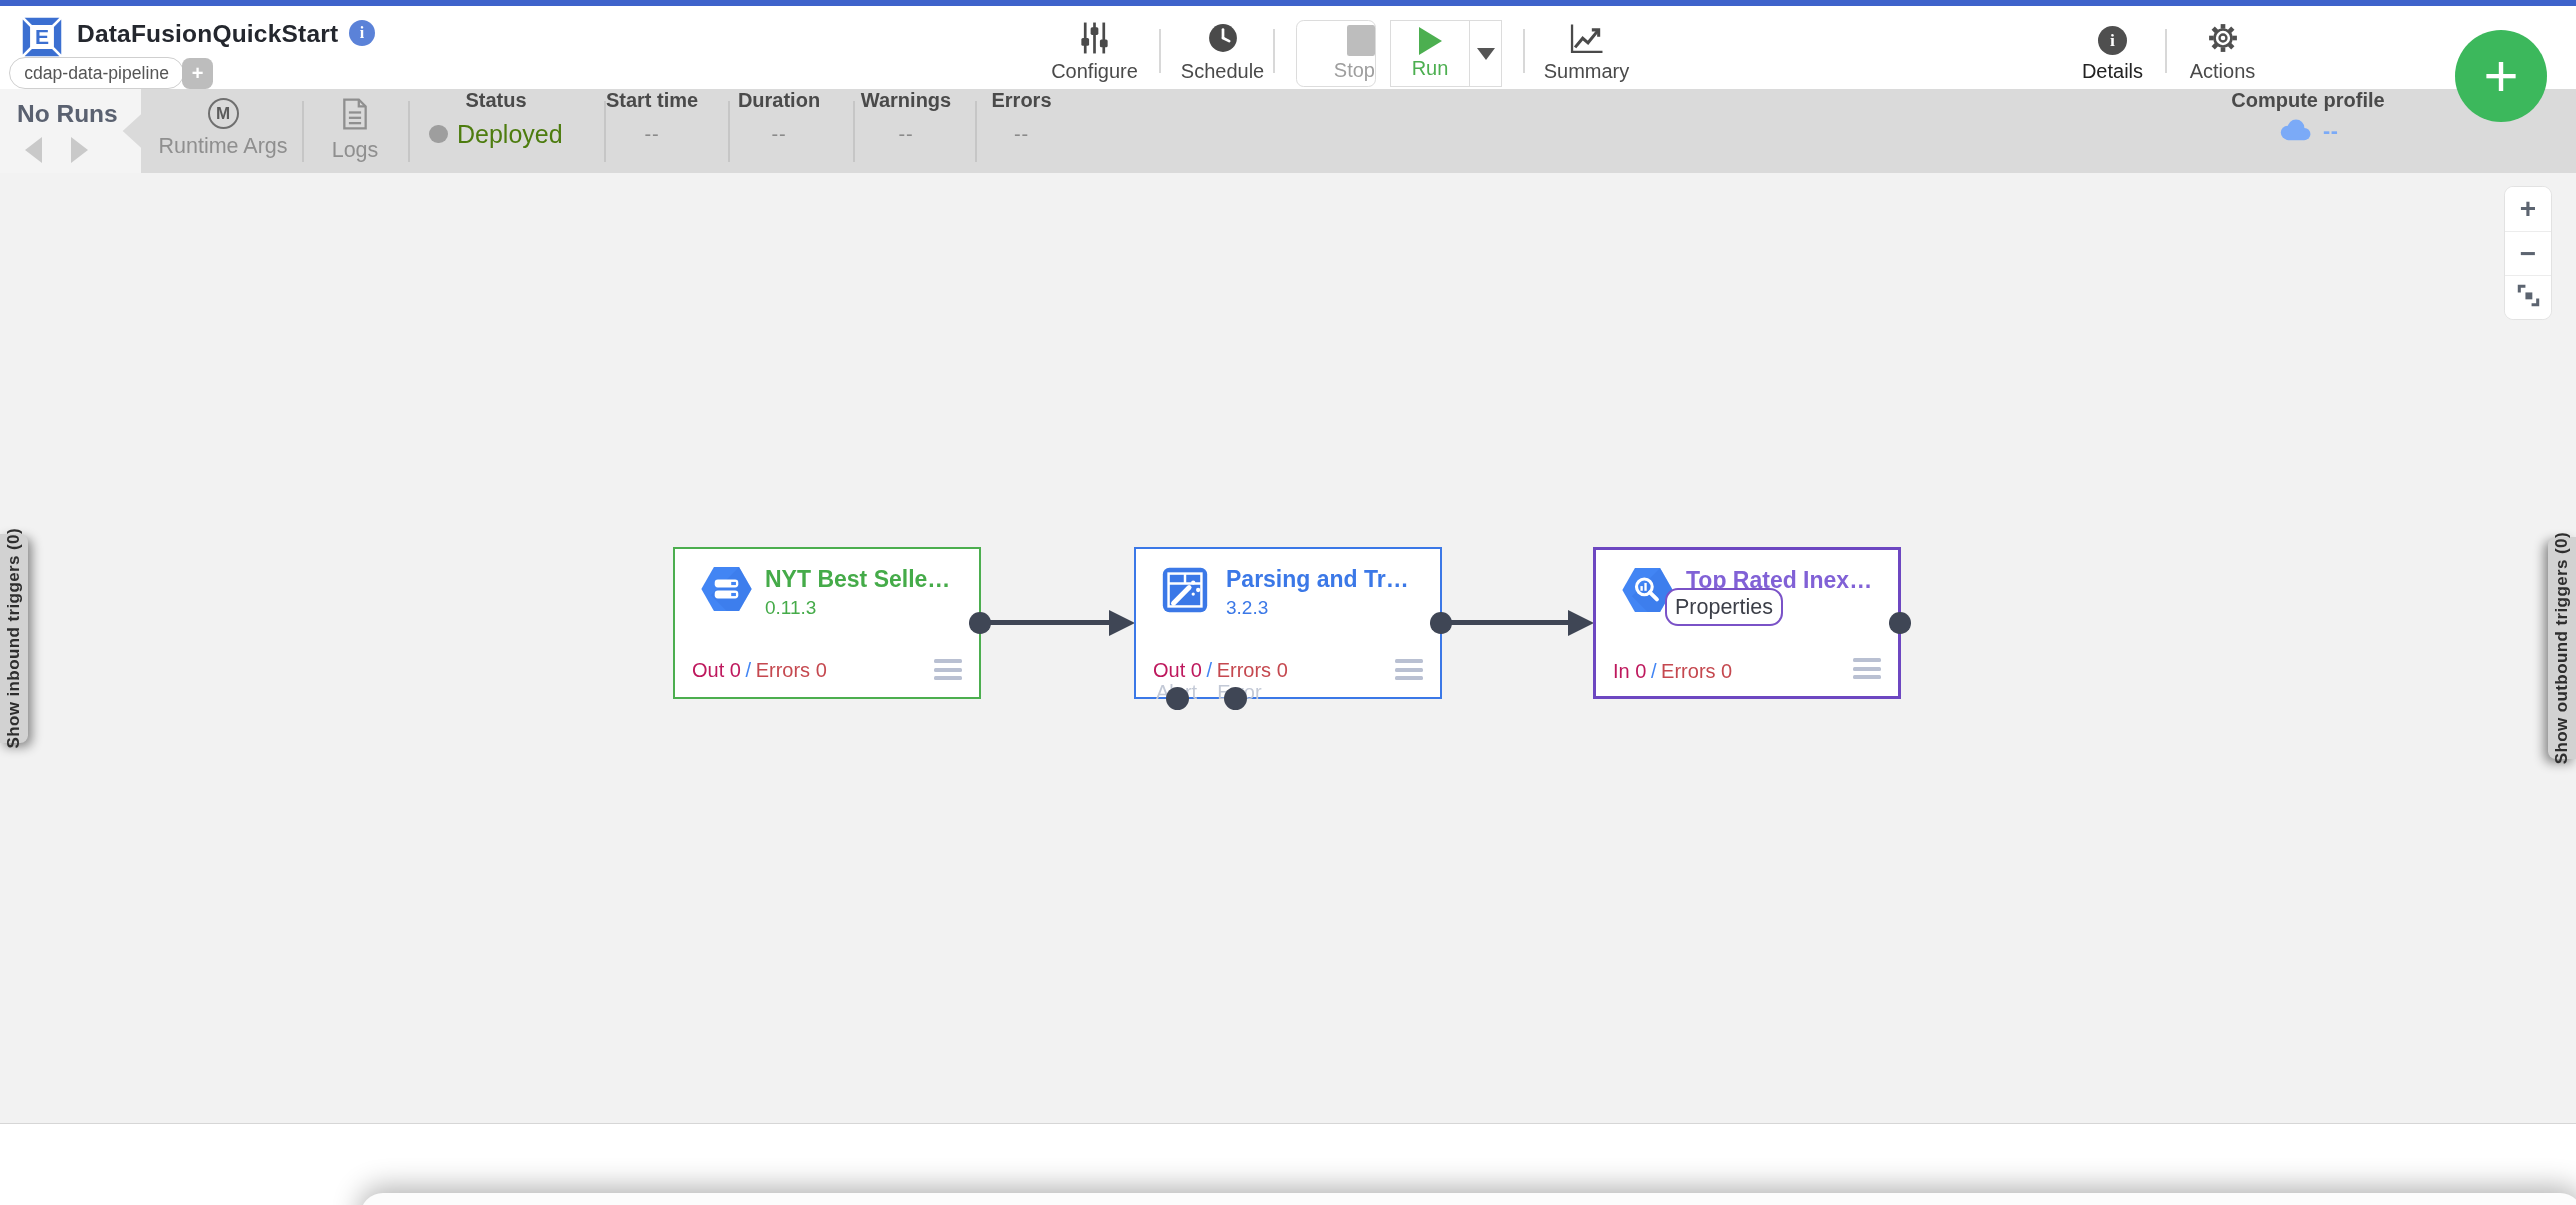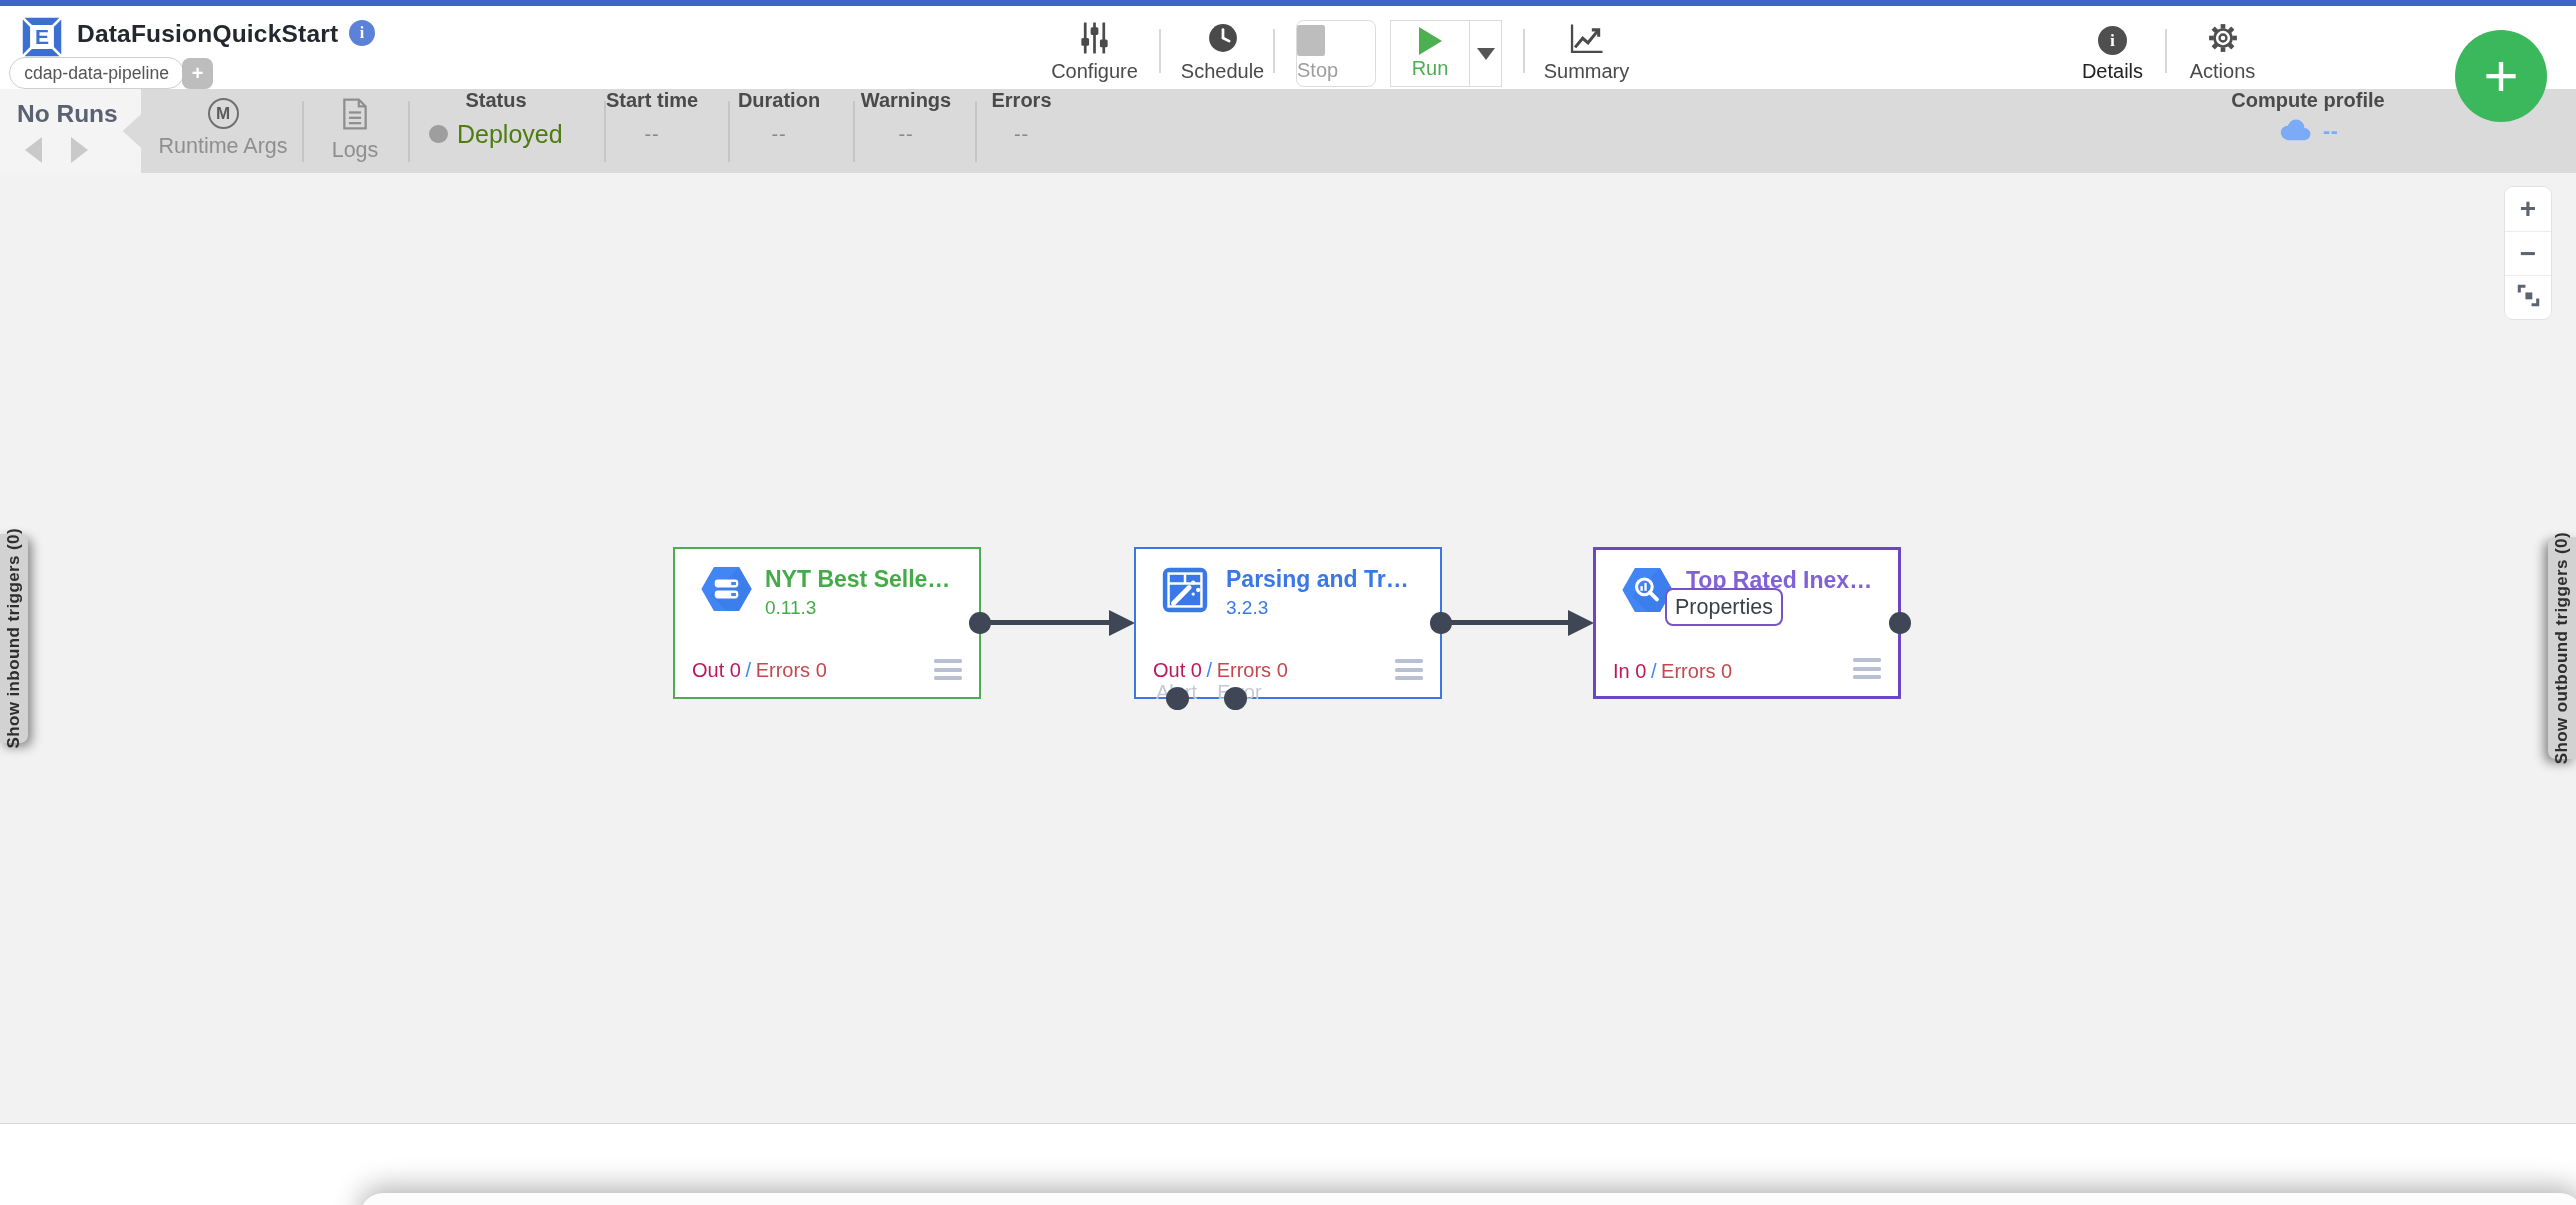--- a/index.html
+++ b/index.html
@@ -23,21 +23,21 @@
     background:#bdbdbd; border-radius:7.7px; color:#fff; font-size:20px; font-weight:bold; cursor:pointer;
     display:flex; align-items:center; justify-content:center; }
 
   .tool { position:absolute; top:12.3px; height:71px; display:flex; flex-direction:column;
     align-items:center; justify-content:flex-start; cursor:pointer; }
   .tool .ico { height:37px; display:flex; align-items:flex-end; justify-content:center; }
   .tool .lbl { font-size:20px; color:#4a4a4a; margin-top:4.6px; white-space:nowrap; }
   .vsep { position:absolute; top:23px; width:1.5px; height:44px; background:#d8d8d8; }
 
   .btn-box { position:absolute; top:14px; height:67px; background:#fff; border:1.5px solid #dcdcdc;
-    border-radius:7.7px; display:flex; flex-direction:column; align-items:flex-start; justify-content:center;
+    border-radius:7.7px; display:flex; flex-direction:column; align-items:flex-end; justify-content:center;
     cursor:pointer; }
   .stop-square { width:28px; height:31px; background:#bdbdbd; border-radius:2.3px; }
   .stop-lbl { font-size:20px; color:#9e9e9e; margin-top:3.1px; }
   .run-group { position:absolute; left:1390px; top:14px; height:67px; display:flex; background:#fff;
     border:1.5px solid #dcdcdc; border-radius:0; overflow:hidden; }
   .run-main { width:78px; display:flex; flex-direction:column; align-items:center; justify-content:center;
     cursor:pointer; }
   .play-tri { width:0; height:0; border-left:23px solid #4caf50; border-top:14px solid transparent;
     border-bottom:14px solid transparent; }
   .run-lbl { font-size:20px; color:#4caf50; margin-top:1.5px; }
@@ -122,21 +122,21 @@
 
   .out-port { position:absolute; width:21.5px; height:21.5px; border-radius:50%; background:#3f4655;
     z-index:5; cursor:crosshair; }
   .bottom-port { position:absolute; width:23px; height:23px; border-radius:50%; background:#3f4655;
     z-index:5; cursor:crosshair; }
   .conn-line { position:absolute; top:620px; height:4.6px; background:#3f4655; }
   .conn-arrow { position:absolute; top:610px; width:0; height:0; border-left:26px solid #3f4655;
     border-top:13px solid transparent; border-bottom:13px solid transparent; }
 
   .props-btn { position:absolute; left:1665px; top:588px; width:118px; height:38px; background:#fff;
-    border:2.3px solid #7a52c7; border-radius:8px; font-size:21.5px; color:#3c3f48; cursor:pointer;
+    border:2.3px solid #7a52c7; border-radius:13px; font-size:21.5px; color:#3c3f48; cursor:pointer;
     display:flex; align-items:center; justify-content:center; z-index:6;
     font-family:"Liberation Sans", sans-serif; }
 </style>
 </head>
 <body>
 
 <div class="top-border"></div>
 
 <div class="header">
   <div class="logo">

